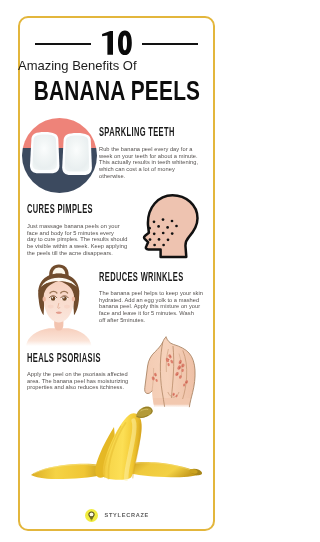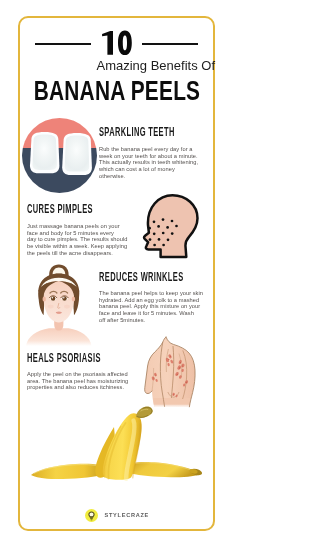--- a/index.html
+++ b/index.html
@@ -6,21 +6,21 @@
   body{width:236px;height:542px;background:#ffffff;font-family:"Liberation Sans",sans-serif;overflow:hidden;}
   .page{position:relative;width:236px;height:542px;background:#fff;}
   .card{position:absolute;left:18px;top:16px;width:197px;height:515px;border:2px solid #e3b63c;border-radius:10px;box-sizing:border-box;background:#fff;}
 
   .hdr-num-row{position:absolute;left:18px;top:29px;width:197px;height:26px;}
   .hdr-rule{position:absolute;top:14px;width:56px;height:1.7px;background:#121212;}
   .hdr-rule.l{left:17px;}
   .hdr-rule.r{left:124px;}
   .hdr-num{position:absolute;left:0;top:0;width:197px;height:26px;font-size:0;color:transparent;}
   .hdr-num-svg{position:absolute;left:81px;top:0px;width:36px;}
-  .hdr-sub{position:absolute;left:18px;top:59px;width:197px;text-align:right;font-size:13px;color:#1d1d1d;font-weight:400;line-height:14px;}
+  .hdr-sub{position:absolute;left:18px;top:59px;width:197px;text-align:left;font-size:13px;color:#1d1d1d;font-weight:400;line-height:14px;}
   .hdr-main{position:absolute;left:117px;top:77px;white-space:nowrap;font-size:28px;font-weight:bold;color:#0d0d0d;line-height:28px;letter-spacing:0.3px;transform:translateX(-50%) scaleX(0.745);transform-origin:center top;}
 
   .sec-title{position:absolute;font-weight:bold;color:#1a1a1a;font-size:12.5px;line-height:12.5px;letter-spacing:0.6px;white-space:nowrap;transform:scaleX(0.60);transform-origin:left top;}
   .sec-body{position:absolute;font-size:5.7px;line-height:6.68px;color:#54504e;letter-spacing:0.04px;white-space:pre;}
 
   .logo-row{position:absolute;left:18px;top:507px;width:197px;height:16px;display:flex;align-items:center;justify-content:center;padding-left:1px;box-sizing:border-box;}
   .logo-text{font-size:5.6px;font-weight:bold;letter-spacing:0.72px;color:#5c5c5c;margin-left:6.5px;}
 </style>
 </head>
 <body>

